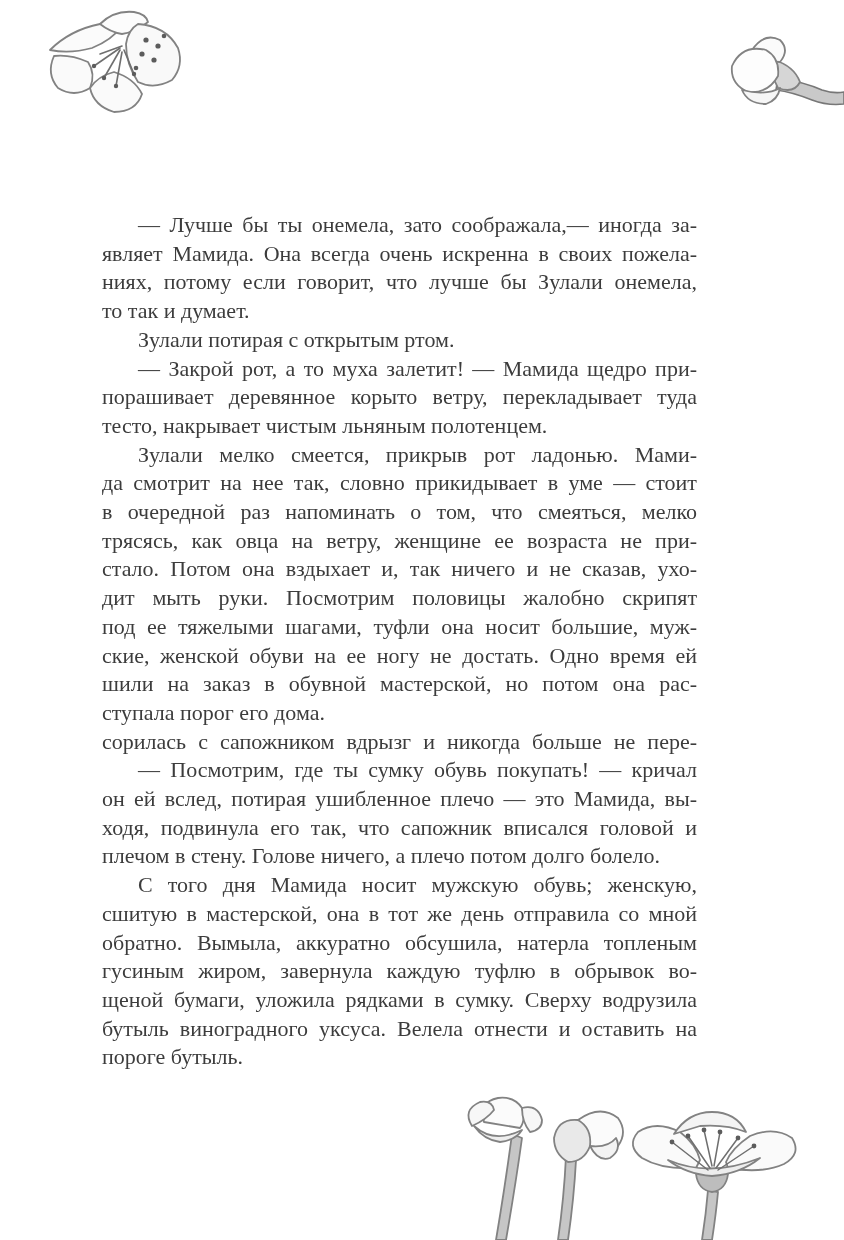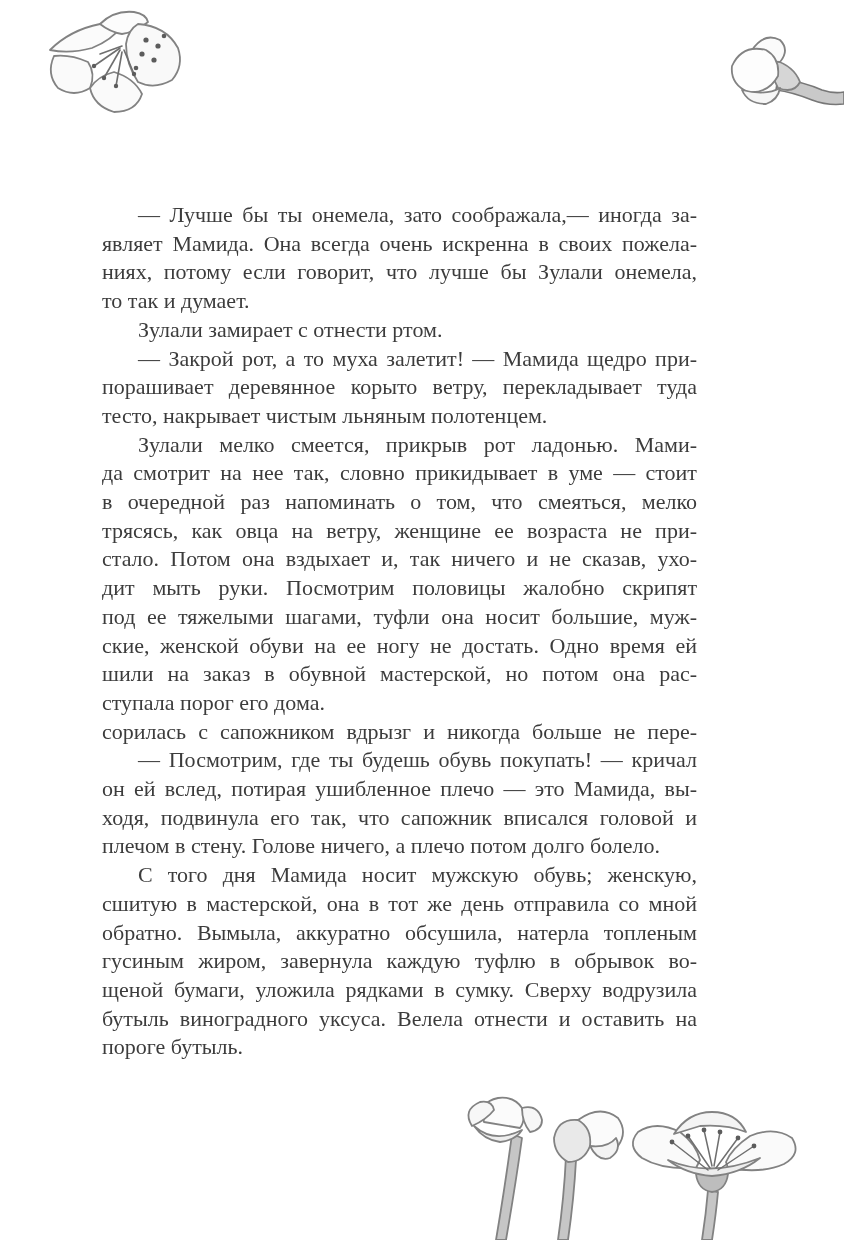--- a/index.html
+++ b/index.html
@@ -24,21 +24,21 @@
     top:150px;
     text-align:center;
     font-style:italic;
     font-size:23px;
     letter-spacing:1px;
     color:var(--header-text);
   }
   .text-block{
     position:absolute;
     left:102px;width:595px;
-    top:201px;
+    top:211px;
     font-size:22px;
     line-height:28.7px;
     color:var(--body-text);
   }
   .line{
     text-align:justify;
     text-align-last:justify;
   }
   .line.last{text-align-last:left;}
   .line.first{padding-left:36px;}
@@ -113,36 +113,36 @@
       </g>
     </svg>
   </div>
 
 
   <div class="text-block">
       <div class="line first">— Лучше бы ты онемела, зато соображала,— иногда за-</div>
       <div class="line">являет Мамида. Она всегда очень искренна в своих пожела-</div>
       <div class="line">ниях, потому если говорит, что лучше бы Зулали онемела,</div>
       <div class="line last">то так и думает.</div>
-      <div class="line first last">Зулали замирает с отнести ртом.</div>
+      <div class="line first last">Зулали потирая с открытым ртом.</div>
       <div class="line first">— Закрой рот, а то муха залетит! — Мамида щедро при-</div>
       <div class="line">порашивает деревянное корыто ветру, перекладывает туда</div>
       <div class="line last">тесто, накрывает чистым льняным полотенцем.</div>
       <div class="line first">Зулали мелко смеется, прикрыв рот ладонью. Мами-</div>
       <div class="line">да смотрит на нее так, словно прикидывает в уме — стоит</div>
       <div class="line">в очередной раз напоминать о том, что смеяться, мелко</div>
       <div class="line">трясясь, как овца на ветру, женщине ее возраста не при-</div>
       <div class="line">стало. Потом она вздыхает и, так ничего и не сказав, ухо-</div>
       <div class="line">дит мыть руки. Посмотрим половицы жалобно скрипят</div>
       <div class="line">под ее тяжелыми шагами, туфли она носит большие, муж-</div>
       <div class="line">ские, женской обуви на ее ногу не достать. Одно время ей</div>
       <div class="line">шили на заказ в обувной мастерской, но потом она рас-</div>
       <div class="line last">ступала порог его дома.</div>
       <div class="line">сорилась с сапожником вдрызг и никогда больше не пере-</div>
-      <div class="line first">— Посмотрим, где ты будешь обувь покупать! — кричал</div>
+      <div class="line first">— Посмотрим, где ты сумку обувь покупать! — кричал</div>
       <div class="line">он ей вслед, потирая ушибленное плечо — это Мамида, вы-</div>
       <div class="line">ходя, подвинула его так, что сапожник вписался головой и</div>
       <div class="line last">плечом в стену. Голове ничего, а плечо потом долго болело.</div>
       <div class="line first">С того дня Мамида носит мужскую обувь; женскую,</div>
       <div class="line">сшитую в мастерской, она в тот же день отправила со мной</div>
       <div class="line">обратно. Вымыла, аккуратно обсушила, натерла топленым</div>
       <div class="line">гусиным жиром, завернула каждую туфлю в обрывок во-</div>
       <div class="line">щеной бумаги, уложила рядками в сумку. Сверху водрузила</div>
       <div class="line">бутыль виноградного уксуса. Велела отнести и оставить на</div>
       <div class="line last">пороге бутыль.</div>

